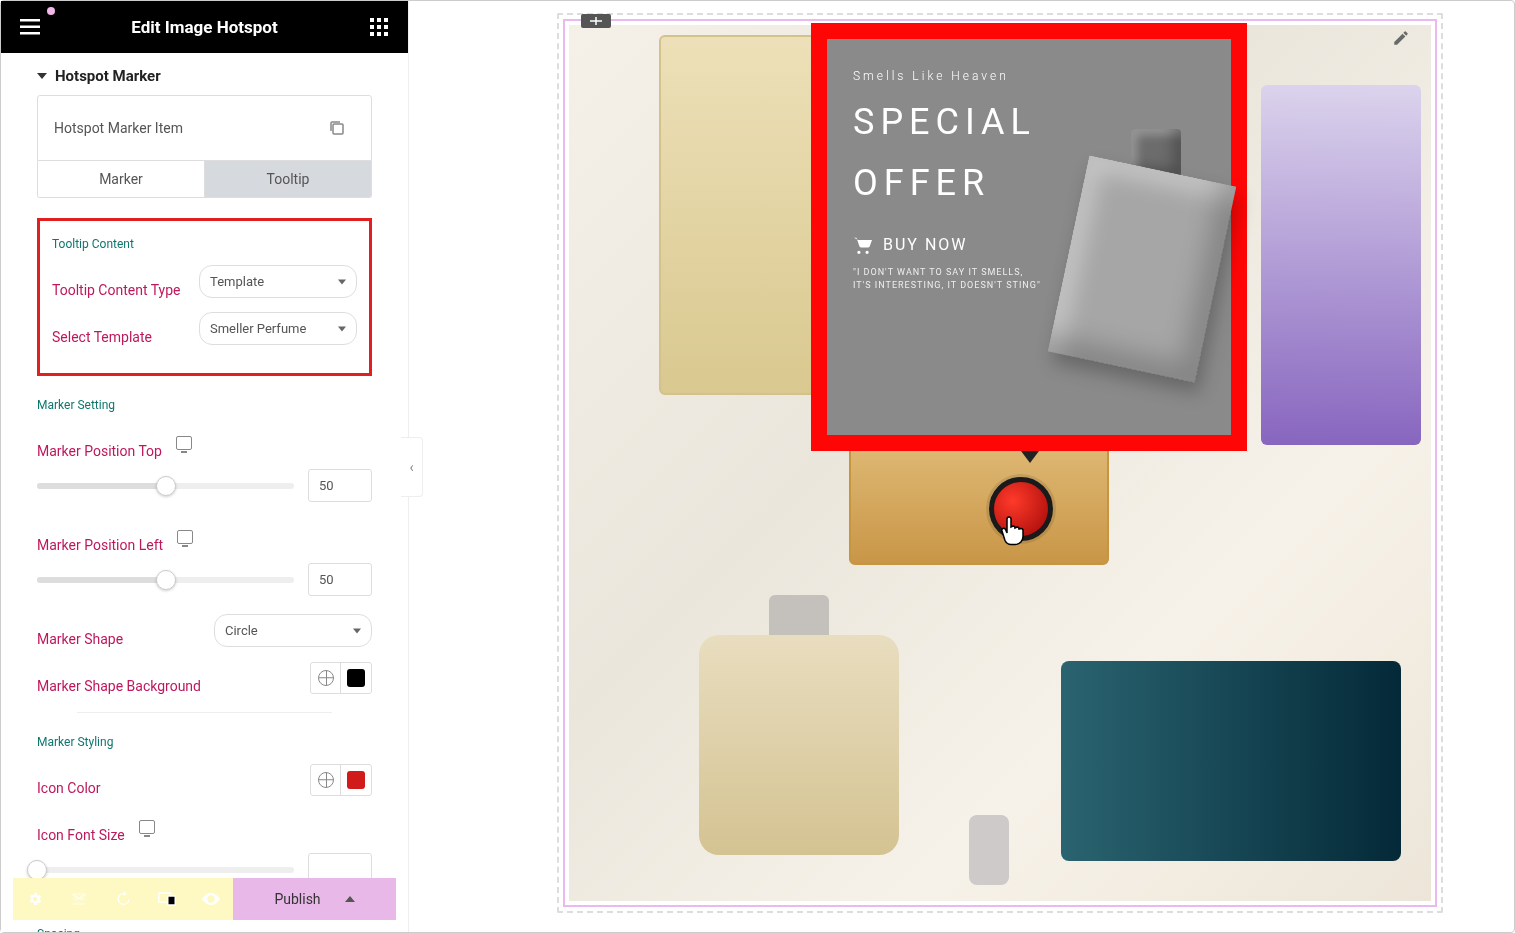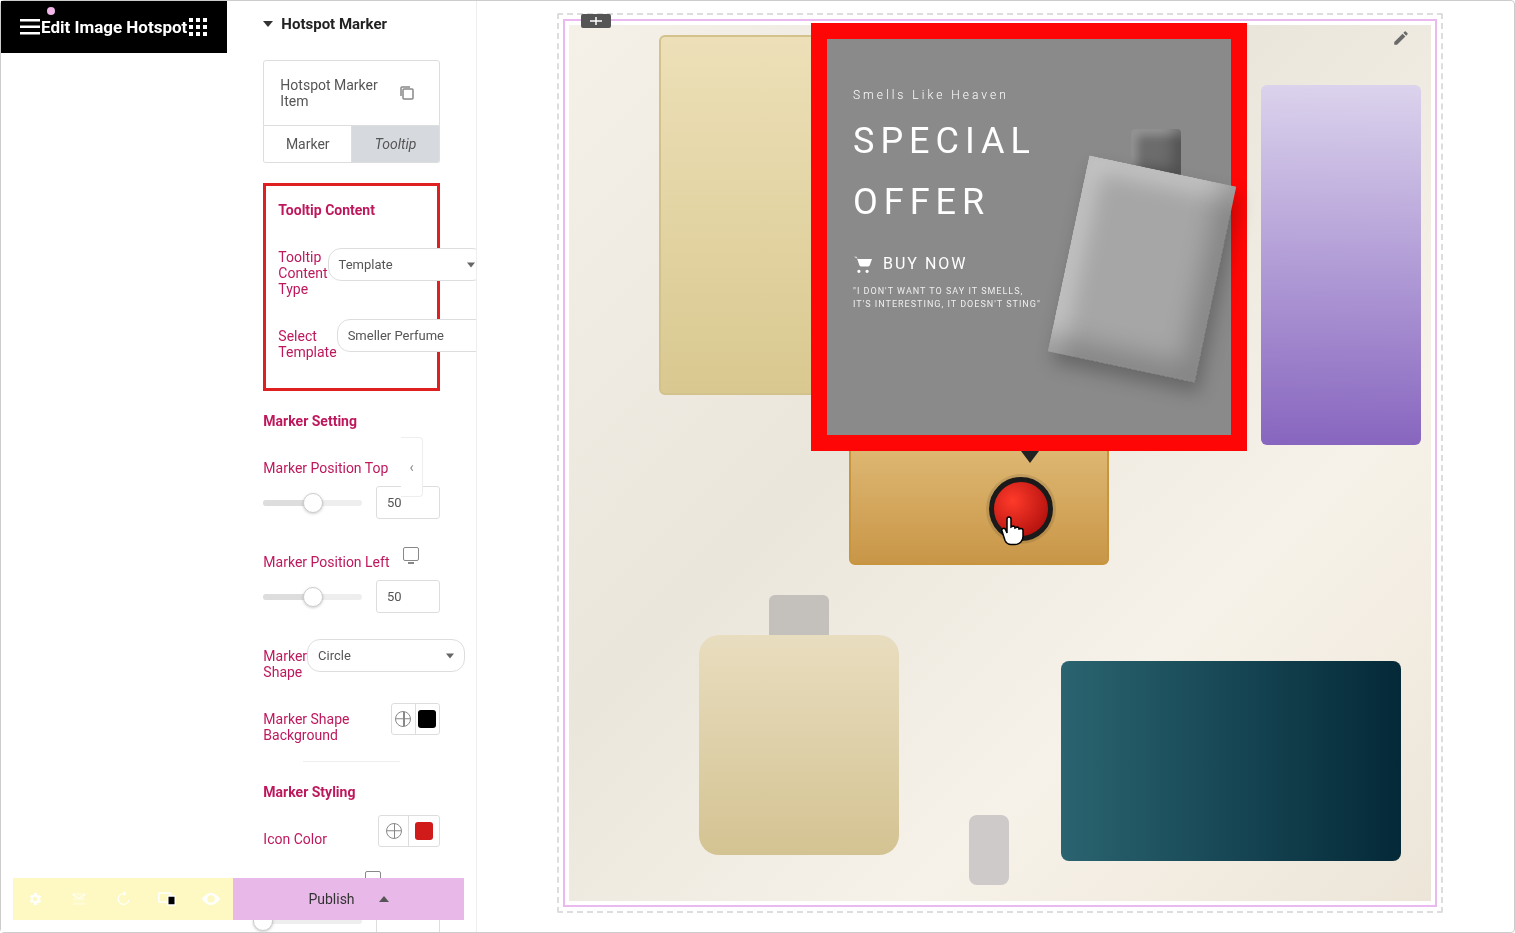--- a/index.html
+++ b/index.html
@@ -1,35 +1,35 @@
 <!DOCTYPE html>
 <html><head>
 <meta charset="utf-8">
 <style>
 * { box-sizing: border-box; margin: 0; padding: 0; font-family: -apple-system, BlinkMacSystemFont, "Segoe UI", Roboto, sans-serif; }
 body { background: #fff; overflow: hidden; }
 .app { display: flex; width: 1515px; height: 933px; border: 1px solid #ccc; border-radius: 4px; position: relative; }
-.sidebar { width: 476px; height: 100%; display: flex; flex-direction: row; border-right: 1px solid #eee; position: relative; background:#fff;}
+.sidebar { width: 408px; height: 100%; display: flex; flex-direction: column; border-right: 1px solid #eee; position: relative; background:#fff;}
 .sidebar-header { background: #000; color: #fff; height: 52px; display: flex; align-items: center; justify-content: space-between; padding: 0 18px; position: relative; }
 .sidebar-header .title { font-weight: 700; font-size: 17px; }
 .hamburger, .grid-icon { width: 22px; height: 22px; display: flex; align-items: center; justify-content: center; cursor: pointer; }
 .hamburger svg, .grid-icon svg { fill: #fff; }
 .red-dot { position: absolute; left: 46px; top: 6px; width: 8px; height: 8px; border-radius: 50%; background: #f3b6e8; }
 .panel-body { flex: 1; overflow-y: auto; padding: 14px 36px 120px 36px; }
-.section-head { display: flex; align-items: center; gap: 8px; font-weight: 700; font-size: 15px; color: #222; margin-bottom: 27px; }
+.section-head { display: flex; align-items: center; gap: 8px; font-weight: 700; font-size: 15px; color: #222; margin-bottom: 10px; }
 .caret { width: 0; height: 0; border-left: 5px solid transparent; border-right: 5px solid transparent; border-top: 6px solid #333; }
 .item-row { border: 1px solid #ddd; display: flex; align-items: center; justify-content: space-between; padding: 14px 16px; border-radius: 3px 3px 0 0; }
 .item-row span { font-size: 14px; color: #555; }
 .copy-box { width: 36px; height: 36px; display: flex; align-items: center; justify-content: center; cursor: pointer; }
 .tabs { display: flex; border: 1px solid #ddd; border-top: none; border-radius: 0 0 3px 3px; overflow: hidden; justify-content: flex-end; }
 .tab { flex: 1; text-align: center; padding: 10px 0; font-size: 14px; color: #555; background: #fff; cursor: pointer; }
-.tab.active { background: #d6dadf; font-style: italic; }
+.tab.active { background: #d6dadf; }
 .tab + .tab { border-left: 1px solid #ddd; }
 .highlight-box { border: 3px solid #e02020; padding: 16px 12px 28px; margin-top: 20px; }
-.sub-head { font-weight: 700; font-size: 14px; color: #be185d; margin-bottom: 14px; }
+.sub-head { font-weight: 400; font-size: 12px; color: #0f766e; margin-bottom: 14px; }
 .field { display: flex; align-items: center; justify-content: space-between; margin-bottom: 14px; }
 .field-label { font-size: 14px; color: #be185d; margin-top: 17px; }
 .select { border: 1px solid #ddd; border-radius: 13px; padding: 8px 20px 8px 10px; font-size: 13px; color: #555; background: #fff; position: relative; min-width: 158px; cursor: pointer; }
 .select::after { content: ""; position: absolute; right: 10px; top: 50%; transform: translateY(-50%); width: 0; height: 0; border-left: 4px solid transparent; border-right: 4px solid transparent; border-top: 5px solid #666; }
 .section { margin-top: 22px; }
 .responsive-row { display: flex; align-items: center; gap: 14px; margin-bottom: 10px; }
 .resp-icon { width: 16px; height: 14px; border: 1.5px solid #888; border-radius: 2px; cursor: pointer; display: inline-block; position: relative; }
 .resp-icon::after { content:""; position:absolute; bottom:-4px; left:50%; transform:translateX(-50%); width:6px; height:2px; background:#888;}
 .slider-row { display: flex; align-items: center; gap: 14px; margin-bottom: 18px; }
 .slider { flex: 1; height: 6px; background: #eee; border-radius: 3px; position: relative; }
@@ -61,21 +61,21 @@
 .b4 { left:130px; top:610px; width:200px; height:220px; background:linear-gradient(#e8ddbf,#d4c392); border-radius:20px;}
 .b5 { right:30px; bottom:40px; width:340px; height:200px; background:linear-gradient(90deg,#2a6470,#042938); border-radius:8px;}
 .b6 { left:400px; top:790px; width:40px; height:70px; background:#cecaca; border-radius:8px;}
 .cap4 { position:absolute; left:200px; top:570px; width:60px; height:46px; background:#c4c0bc; border-radius:6px;}
 .hotspot-dot { position: absolute; left: 988px; top: 476px; width: 64px; height: 64px; border-radius: 50%; background: radial-gradient(circle at 35% 35%, #ff3a2a, #a00707); border: 5px solid #1a1a1a; box-shadow: 0 0 0 3px rgba(0,0,0,0.1); cursor: pointer; z-index:6;}
 .cursor-hand { position:absolute; left:1000px; top:514px; z-index:7; width:26px; height:30px;}
 .tooltip-popup { position: absolute; left: 810px; top: 22px; width: 436px; height: 428px; border: 16px solid #ff0606; background: #8a8a8a; z-index: 5; }
 .tooltip-popup .perfume { position:absolute; right:14px; top:90px; width:160px; height:260px; }
 .perfume .cap { position:absolute; right:36px; top:0; width:50px; height:48px; background:#6c6c6c; border-radius:4px; box-shadow: inset -8px -8px 14px rgba(0,0,0,.25), inset 6px 6px 10px rgba(255,255,255,.3);}
 .perfume .body { position:absolute; right:0; top:40px; width:150px; height:200px; background:#a6a6a6; transform: rotate(12deg); box-shadow: inset -16px -16px 26px rgba(0,0,0,.2), inset 14px 14px 22px rgba(255,255,255,.35), 6px 10px 18px rgba(0,0,0,.25);}
-.tip-text { position:absolute; left:26px; top:30px; right:180px; color:#fff;margin-top:19px; }
+.tip-text { position:absolute; left:26px; top:30px; right:180px; color:#fff; }
 .tip-tag { font-size: 12px; letter-spacing: 3px; font-weight:300; }
 .tip-h1 { font-size: 36px; letter-spacing: 6px; font-weight:400; margin-top: 18px; line-height:1.2;}
 .buy { display:flex; align-items:center; gap:10px; margin-top:30px; font-size:16px; letter-spacing:2px;}
 .quote { font-size: 9px; margin-top:12px; letter-spacing:1px; line-height:1.4; opacity:.85;}
 .tip-pointer { position:absolute; left:1020px; top:450px; width:0; height:0; border-left:9px solid transparent; border-right:9px solid transparent; border-top:12px solid #222; z-index:6;}
 .edit-pencil { position: absolute; right: 100px; top: 24px; width: 26px; height: 26px; border-radius: 4px; display:flex; align-items:center; justify-content:center; z-index:7; cursor:pointer; }
 .top-handle { position:absolute; left:580px; top:12px; width:30px; height:14px; z-index:7; cursor:pointer;}
 svg { overflow: visible; }
 </style>
 </head>

